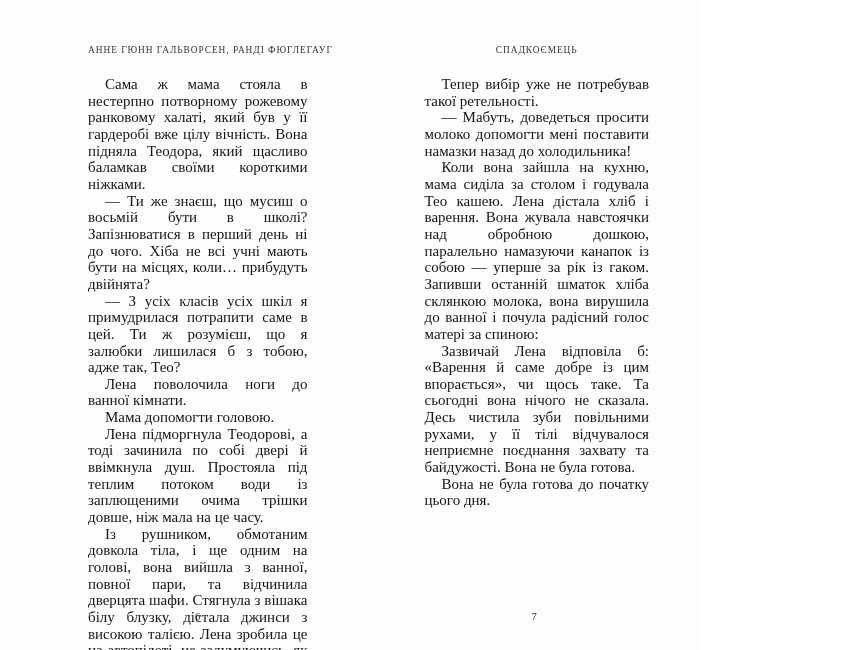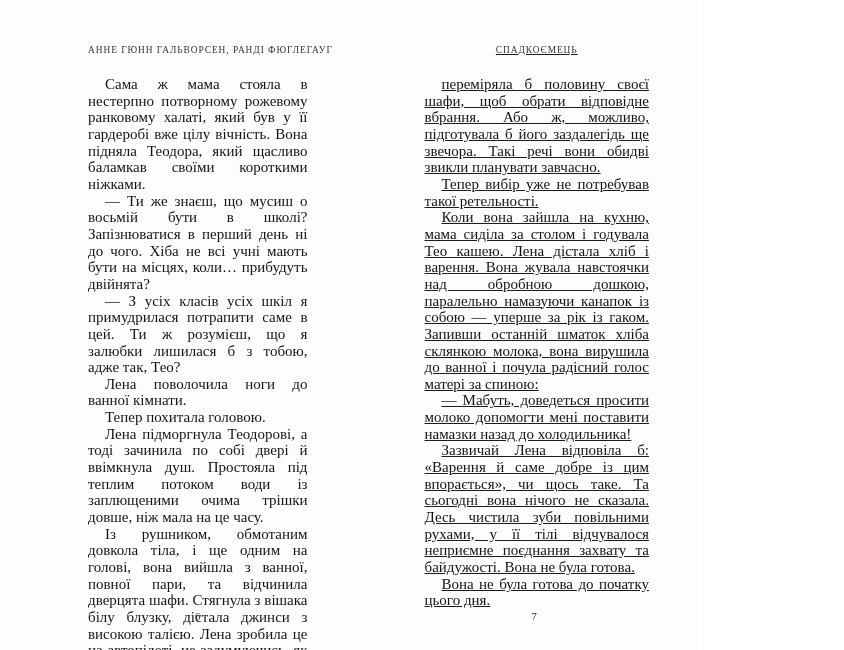--- a/index.html
+++ b/index.html
@@ -41,21 +41,20 @@
   }
 
   .page-left .page-inner {
     left: 88px;
     right: 42px;
   }
 
   .page-right .page-inner {
     left: 75px;
     right: 50px;
-    text-decoration: underline;
   }
 
   .running-head {
     font-size: 9.4px;
     letter-spacing: 0.95px;
     color: #35353a;
     text-transform: uppercase;
     font-variant: small-caps;
     white-space: nowrap;
     margin-bottom: 20px;
@@ -107,36 +106,35 @@
 <div id="book-spread">
 
   <div class="page page-left">
     <div class="page-inner">
       <div class="running-head">Анне Гюнн Гальворсен, Ранді Фюглегауг</div>
       <div class="body-text">
         <p>Сама ж мама стояла в нестерпно потворному рожевому ранковому халаті, який був у її гардеробі вже цілу вічність. Вона підняла Теодора, який щасливо баламкав своїми короткими ніжками.</p>
         <p>— Ти же знаєш, що мусиш о восьмій бути в школі? Запізнюватися в перший день ні до чого. Хіба не всі учні мають бути на місцях, коли… прибудуть двійнята?</p>
         <p>— З усіх класів усіх шкіл я примудрилася потрапити саме в цей. Ти ж розумієш, що я залюбки лишилася б з тобою, адже так, Тео?</p>
         <p>Лена поволочила ноги до ванної кімнати.</p>
-        <p>Тепер похитала головою.</p>
+        <p>Мама допомогти головою.</p>
         <p>Лена підморгнула Теодорові, а тоді зачинила по собі двері й ввімкнула душ. Простояла під теплим потоком води із заплющеними очима трішки довше, ніж мала на це часу.</p>
         <p>Із рушником, обмотаним довкола тіла, і ще одним на голові, вона вийшла з ванної, повної пари, та відчинила дверцята шафи. Стягнула з вішака білу блузку, дістала джинси з високою талією. Лена зробила це на автопілоті, не задумуючись, як раніше, чи такий вибір пасує нагоді та який сигнал він може подати. Десь в іншій спальні в іншому місті мала би стояти Лів, яка</p>
       </div>
     </div>
     <div class="folio">6</div>
   </div>
 
   <div class="page page-right">
     <div class="page-inner">
       <div class="running-head">Спадкоємець</div>
       <div class="body-text">
-        <p>переміряла б половину своєї шафи, щоб обрати відповідне вбрання. Або ж, можливо, підготувала б його заздалегідь ще звечора. Такі речі вони обидві звикли планувати завчасно.</p>
         <p>Тепер вибір уже не потребував такої ретельності.</p>
+        <p>— Мабуть, доведеться просити молоко допомогти мені поставити намазки назад до холодильника!</p>
         <p>Коли вона зайшла на кухню, мама сиділа за столом і годувала Тео кашею. Лена дістала хліб і варення. Вона жувала навстоячки над обробною дошкою, паралельно намазуючи канапок із собою — уперше за рік із гаком. Запивши останній шматок хліба склянкою молока, вона вирушила до ванної і почула радісний голос матері за спиною:</p>
-        <p>— Мабуть, доведеться просити молоко допомогти мені поставити намазки назад до холодильника!</p>
         <p>Зазвичай Лена відповіла б: «Варення й саме добре із цим впорається», чи щось таке. Та сьогодні вона нічого не сказала. Десь чистила зуби повільними рухами, у її тілі відчувалося неприємне поєднання захвату та байдужості. Вона не була готова.</p>
         <p>Вона не була готова до початку цього дня.</p>
       </div>
     </div>
     <div class="folio">7</div>
   </div>
 
 </div>
 
 </body></html>

